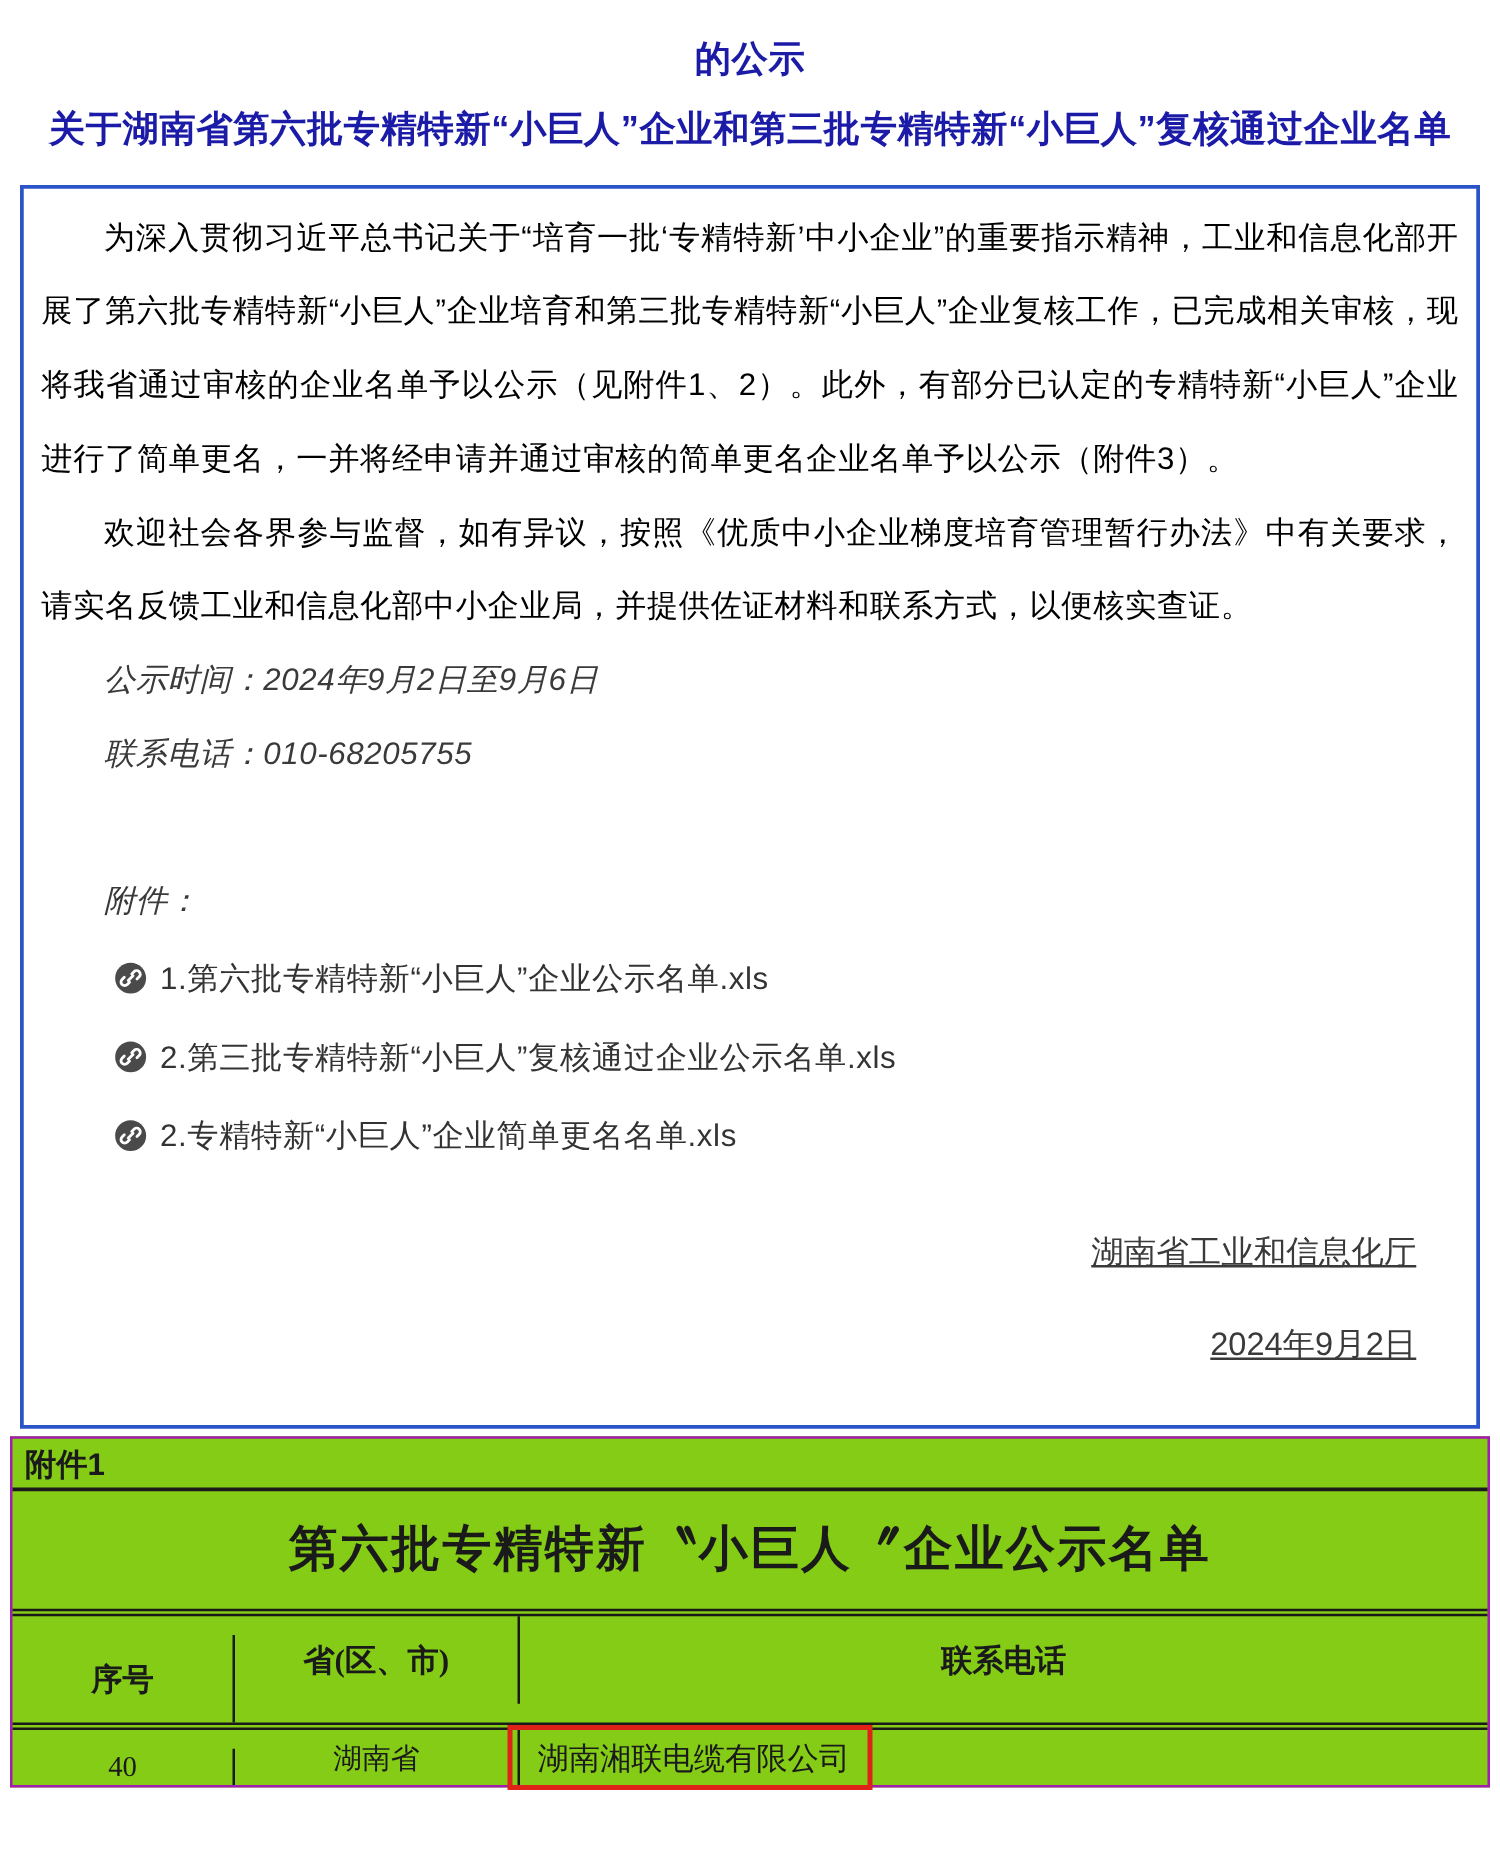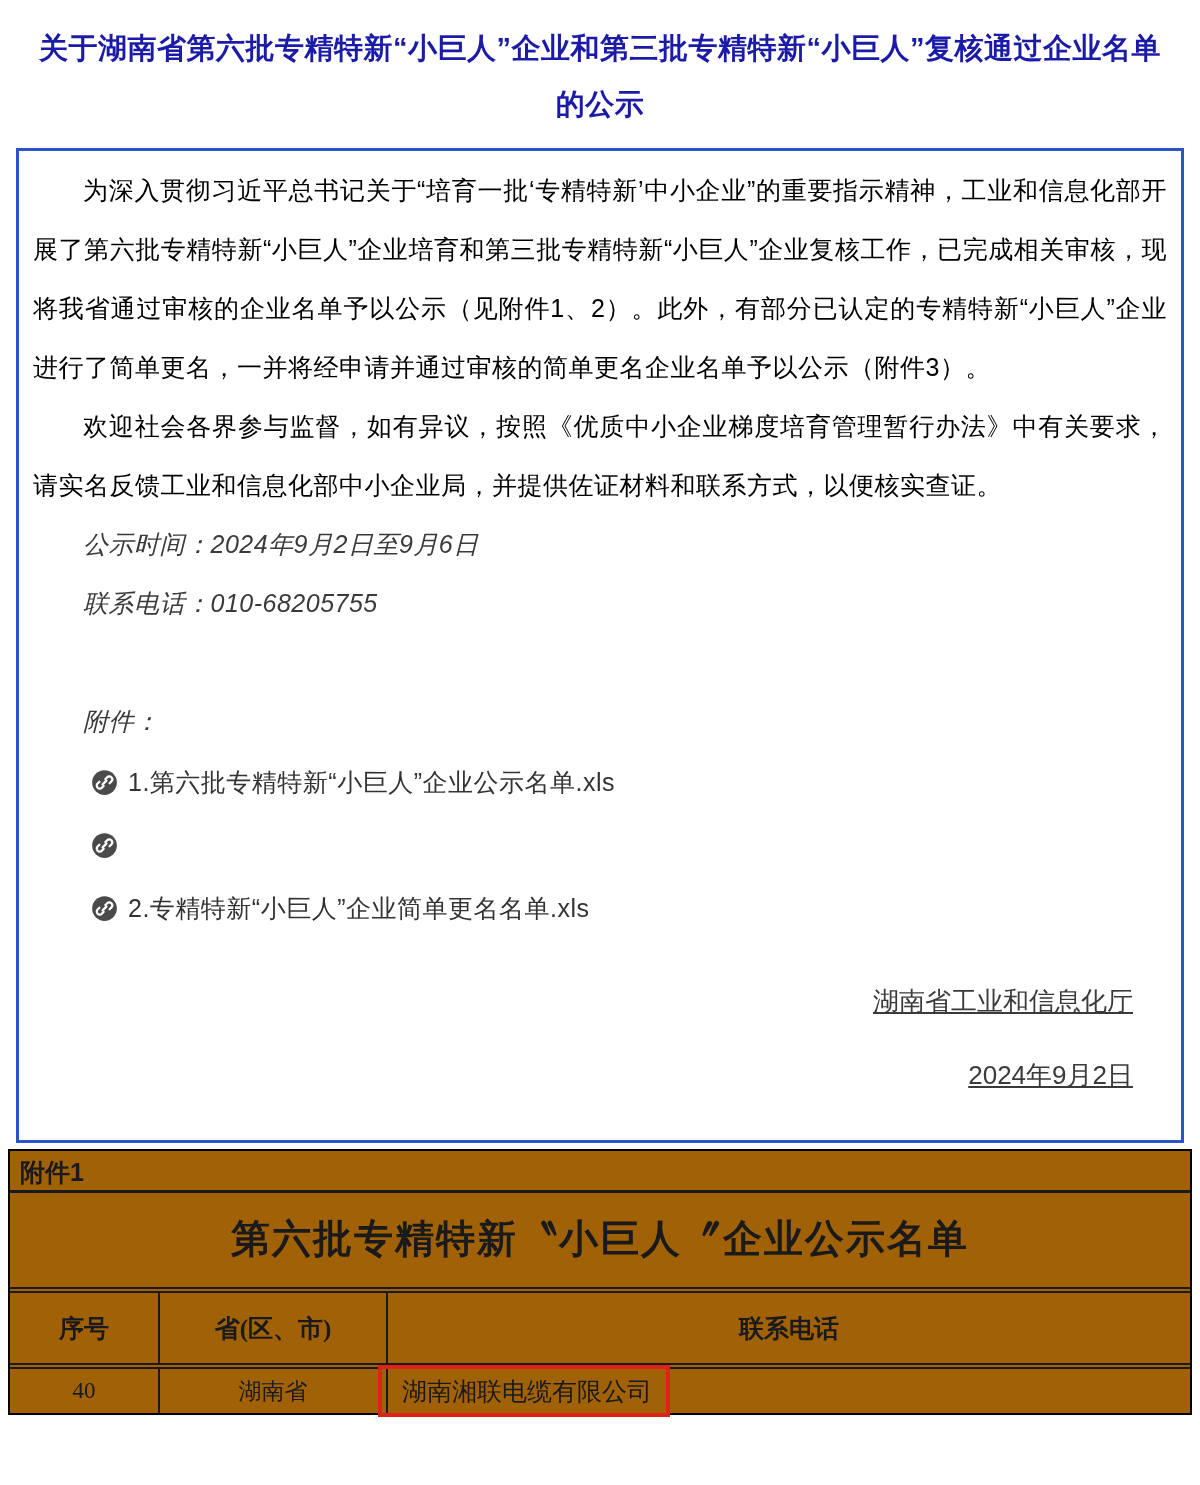--- a/index.html
+++ b/index.html
@@ -58,23 +58,23 @@
     padding-right:18px;
     text-align:right;
     font-size:26px; line-height:58px;
     color:#3a3a3a;
   }
   .signature div { margin:16px;text-decoration:underline; }
 
   
   .tbl {
     margin:6px 8px 0;
-    border:2px solid #000000;
+    border:2px solid #a21caf;
     color:#1a1a1a;
-    background:#a16207;
+    background:#84cc16;
   }
   .tbl-tag {
     height:42px; line-height:42px;
     padding-left:10px;
     font-size:25px; font-weight:bold;
     border-bottom:3px solid #1a1a1a;
   }
   .tbl-title {
     text-align:center;
     font-size:39px; font-weight:bold;
@@ -85,21 +85,21 @@
   .tbl-head, .tbl-row { display:flex; }
   .tbl-head {
     border-bottom:6px double #1a1a1a;
     font-family:"Liberation Serif","DejaVu Serif",serif;
     font-weight:bold;
   }
   .tbl-head > div {
     display:flex; align-items:center; justify-content:center;
     height:70px; font-size:25px;
   }
-  .c1 { width:150px; border-right:2px solid #1a1a1a; flex:none; }
+  .c1 { width:178px; border-right:2px solid #1a1a1a; flex:none;margin-top:15px; }
   .c2 { width:228px; border-right:2px solid #1a1a1a; flex:none; }
   .c3 { flex:1; }
   .tbl-row {
     height:44px;
     font-family:"Liberation Serif","DejaVu Serif",serif;
   }
   .tbl-row .c1, .tbl-row .c2 {
     display:flex; align-items:center; justify-content:center;
     font-size:23px;
   }
@@ -117,22 +117,22 @@
     pointer-events:none;
     z-index:3;
   }
 </style>
 </head>
 <body>
 
 <div class="page">
 
   <h1 class="page-title">
+    <span>的公示</span>
     <span>关于湖南省第六批专精特新“小巨人”企业和第三批专精特新“小巨人”复核通过企业名单</span>
-    <span>的公示</span>
   </h1>
 
   <div class="notice-box">
 
     <p class="para">为深入贯彻习近平总书记关于“培育一批‘专精特新’中小企业”的重要指示精神，工业和信息化部开展了第六批专精特新“小巨人”企业培育和第三批专精特新“小巨人”企业复核工作，已完成相关审核，现将我省通过审核的企业名单予以公示（见附件1、2）。此外，有部分已认定的专精特新“小巨人”企业进行了简单更名，一并将经申请并通过审核的简单更名企业名单予以公示（附件3）。</p>
     <p class="para">欢迎社会各界参与监督，如有异议，按照《优质中小企业梯度培育管理暂行办法》中有关要求，请实名反馈工业和信息化部中小企业局，并提供佐证材料和联系方式，以便核实查证。</p>
 
     <p class="info-line">公示时间：2024年9月2日至9月6日</p>
     <p class="info-line">联系电话：010-68205755</p>
 
@@ -158,20 +158,21 @@
       <span>
         <svg width="27" height="27" viewBox="0 0 24 24">
           <circle cx="12" cy="12" r="11" fill="#4a4a4a"></circle>
           <g stroke="#ffffff" stroke-width="2" fill="none" stroke-linecap="round">
             <path d="M10.3 13.7 L 13.7 10.3"></path>
             <path d="M12.8 9.0 l1.6-1.6 a2.6 2.6 0 0 1 3.7 3.7 l-1.6 1.6"></path>
             <path d="M11.2 15.0 l-1.6 1.6 a2.6 2.6 0 0 1 -3.7 -3.7 l1.6-1.6"></path>
           </g>
         </svg>
       </span>
+      <span>2.第三批专精特新“小巨人”复核通过企业公示名单.xls</span>
     </div>
 
     <div class="attach-item">
       <span>
         <svg width="27" height="27" viewBox="0 0 24 24">
           <circle cx="12" cy="12" r="11" fill="#4a4a4a"></circle>
           <g stroke="#ffffff" stroke-width="2" fill="none" stroke-linecap="round">
             <path d="M10.3 13.7 L 13.7 10.3"></path>
             <path d="M12.8 9.0 l1.6-1.6 a2.6 2.6 0 0 1 3.7 3.7 l-1.6 1.6"></path>
             <path d="M11.2 15.0 l-1.6 1.6 a2.6 2.6 0 0 1 -3.7 -3.7 l1.6-1.6"></path>

